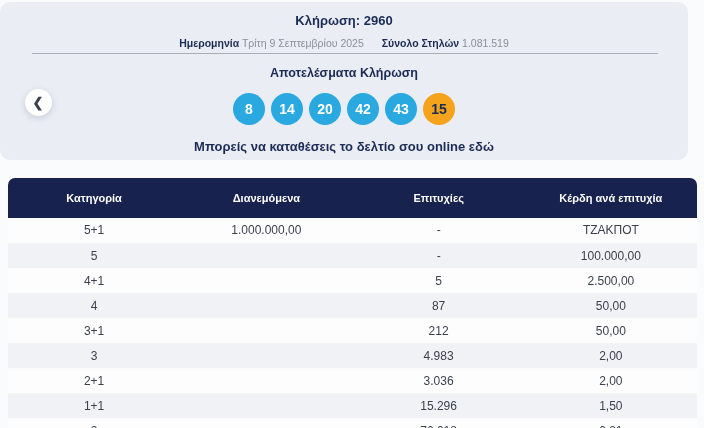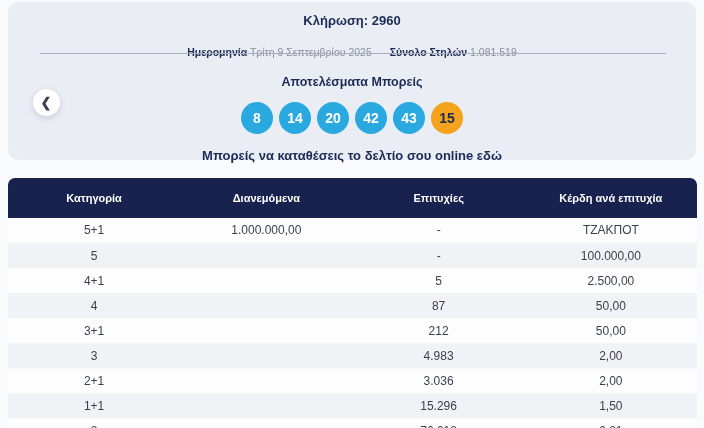--- a/index.html
+++ b/index.html
@@ -7,35 +7,35 @@
     width: 704px; height: 428px;
     background: #fafbfc;
     font-family: "Liberation Sans", sans-serif;
     overflow: hidden;
     position: relative;
   }
 
   
   .draw-card {
     position: absolute;
-    left: 8px; top: 2px;
+    left: 0; top: 2px;
     width: 688px; height: 158px;
     background: #eaedf4;
     border-radius: 10px;
   }
   .draw-title {
     text-align: center;
     padding-top: 11px;
     font-size: 13px;
     font-weight: bold;
     color: #1c2b55;
   }
   .draw-meta {
     text-align: center;
-    margin-top: 18px;
+    margin-top: 9px;
     font-size: 10.5px;
     color: #8a8f9b;
   }
   .draw-meta b { color: #1c2b55; font-weight: bold; }
   .meta-group { margin: 0 9px; }
   .card-divider {
     position: absolute;
     left: 32px; right: 30px; top: 51px;
     height: 0;
     border-top: 1px solid #a9aeb9;
@@ -142,21 +142,21 @@
 
 <div class="draw-card">
   <div class="draw-title">Κλήρωση: 2960</div>
 
   <div class="draw-meta">
     <span class="meta-group"><b>Ημερομηνία</b> <span>Τρίτη 9 Σεπτεμβρίου 2025</span></span><span class="meta-group"><b>Σύνολο Στηλών</b> <span>1.081.519</span></span>
   </div>
 
   <div class="card-divider"></div>
 
-  <div class="results-title">Αποτελέσματα Μπορείς</div>
+  <div class="results-title">Αποτελέσματα Κλήρωση</div>
 
   <div class="balls-row" id="balls-row">
       <div class="ball">8</div>
       <div class="ball">14</div>
       <div class="ball">20</div>
       <div class="ball">42</div>
       <div class="ball">43</div>
       <div class="ball joker">15</div>
     </div>
 

